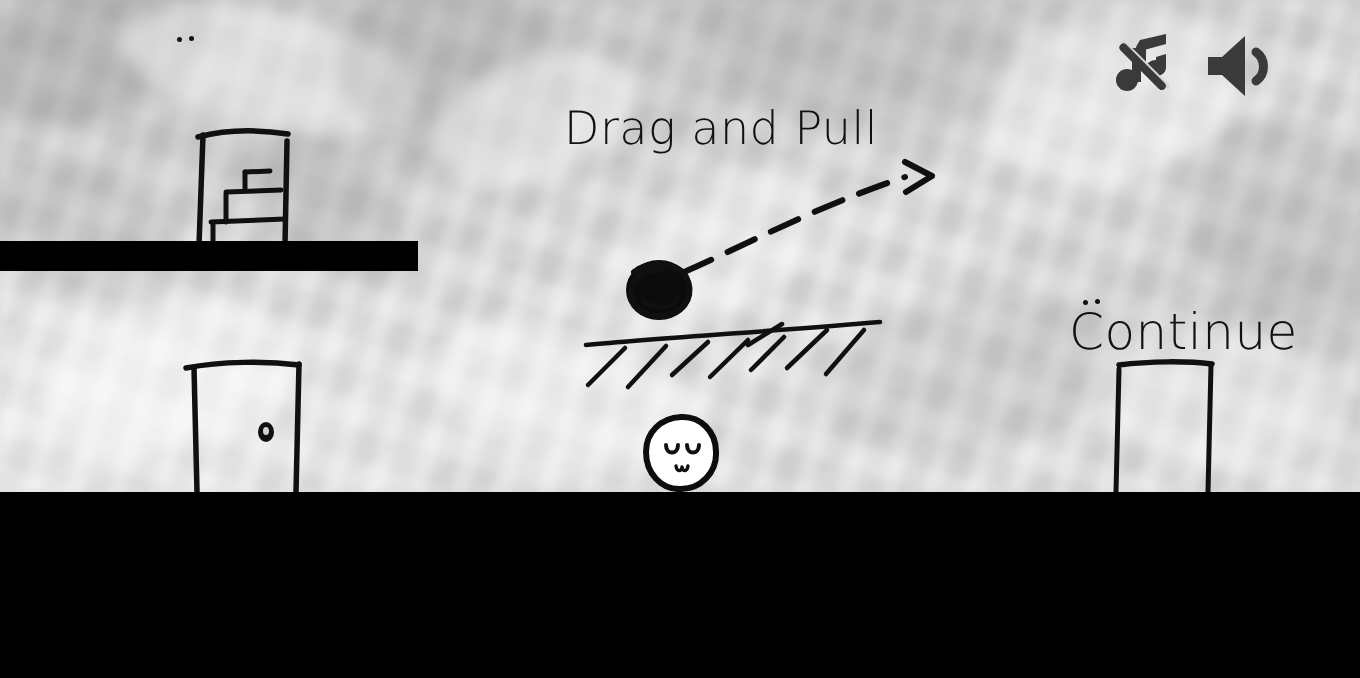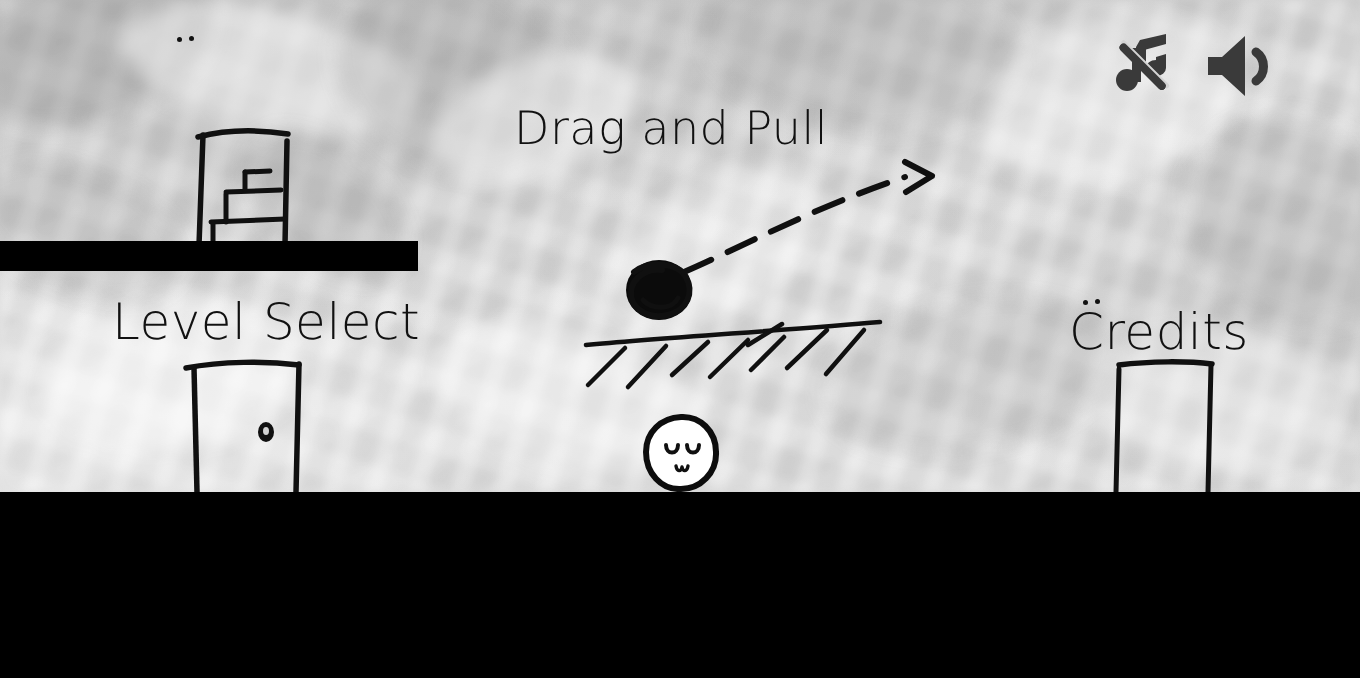--- a/index.html
+++ b/index.html
@@ -66,21 +66,21 @@
     font-weight:300;
     color:#111;
     letter-spacing:.5px;
     white-space:nowrap;
     line-height:1;
     text-rendering:geometricPrecision;
   }
   #label-credits  { left:163px; top:42px;  font-size:50px; }
   #label-levelsel { left:112px; top:297px; font-size:50px; }
   #label-continue { left:1069px; top:307px; font-size:50px; }
-  #label-dragpull { left:514px; top:105px; font-size:46px; }
+  #label-dragpull { left:564px; top:105px; font-size:46px; }
 
   
   .dot { position:absolute; width:5px; height:5px; border-radius:50%; background:#111; }
 
   
   .sketch { position:absolute; left:0; top:0; width:1360px; height:492px; overflow:visible; }
   .ink { fill:none; stroke:#101010; stroke-linecap:round; stroke-linejoin:round; }
 
   
   .audio-icon {
@@ -168,23 +168,22 @@
         <path class="ink" stroke-width="6" stroke-dasharray="30 18" d="M684,272 C740,248 812,208 905,177"></path>
         <path class="ink" stroke-width="6" d="M905,162 L932,176 L906,192"></path>
       </g>
     </svg>
 
     <div class="menu-label" id="label-dragpull">Drag and Pull</div>
 
     <div class="dot" style="left:177px; top:37px;"></div>
     <div class="dot" style="left:189px; top:36px;"></div>
 
-    <div class="menu-label" id="label-levelsel">Level Select</div>
-
-    <div class="menu-label" id="label-continue">Credits</div>
+
+    <div class="menu-label" id="label-continue">Continue</div>
     <div class="dot" style="left:1083px; top:300px;"></div>
     <div class="dot" style="left:1095px; top:299px;"></div>
 
     <div id="platform"></div>
 
     <svg id="player" viewBox="0 0 82 82">
       <path d="M41,5 C60,4 76,19 76,40 C77,61 60,77 41,77 C21,78 6,61 6,40 C6,20 21,6 41,5 Z" fill="#ffffff" stroke="#0d0d0d" stroke-width="6" stroke-linejoin="round"></path>
       <path class="ink" stroke-width="4" d="M26,33 C26,43 38,43 38,33"></path>
       <path class="ink" stroke-width="4" d="M47,33 C47,43 59,43 59,33"></path>
       <path class="ink" stroke-width="3.4" d="M36,54 C37,60 41,60 42,55 C43,60 47,60 48,54"></path>

